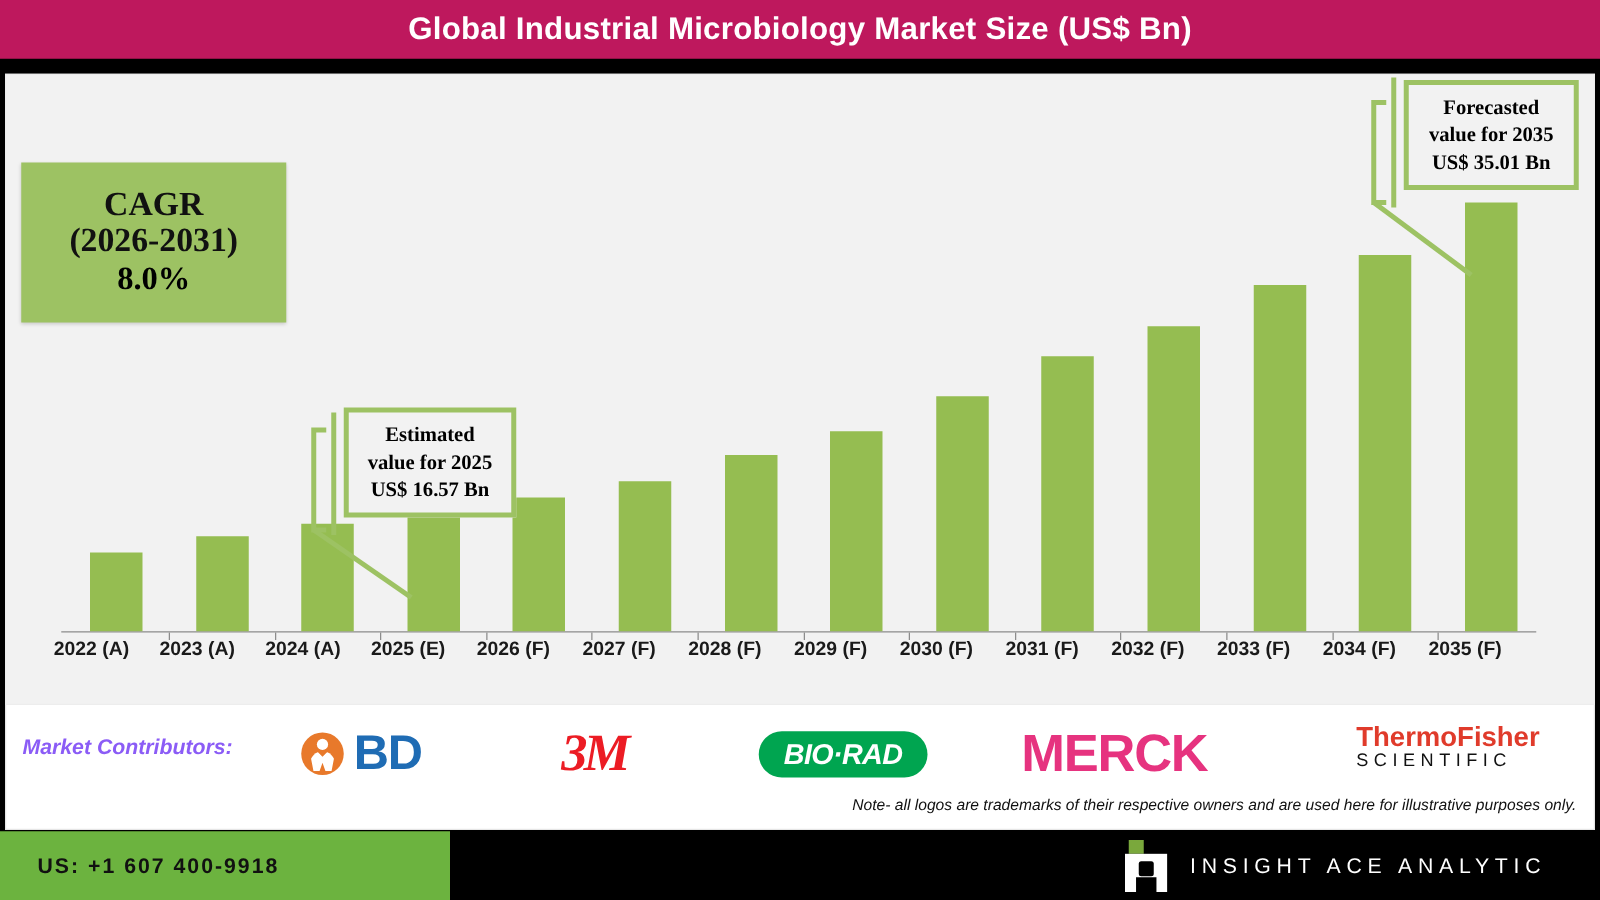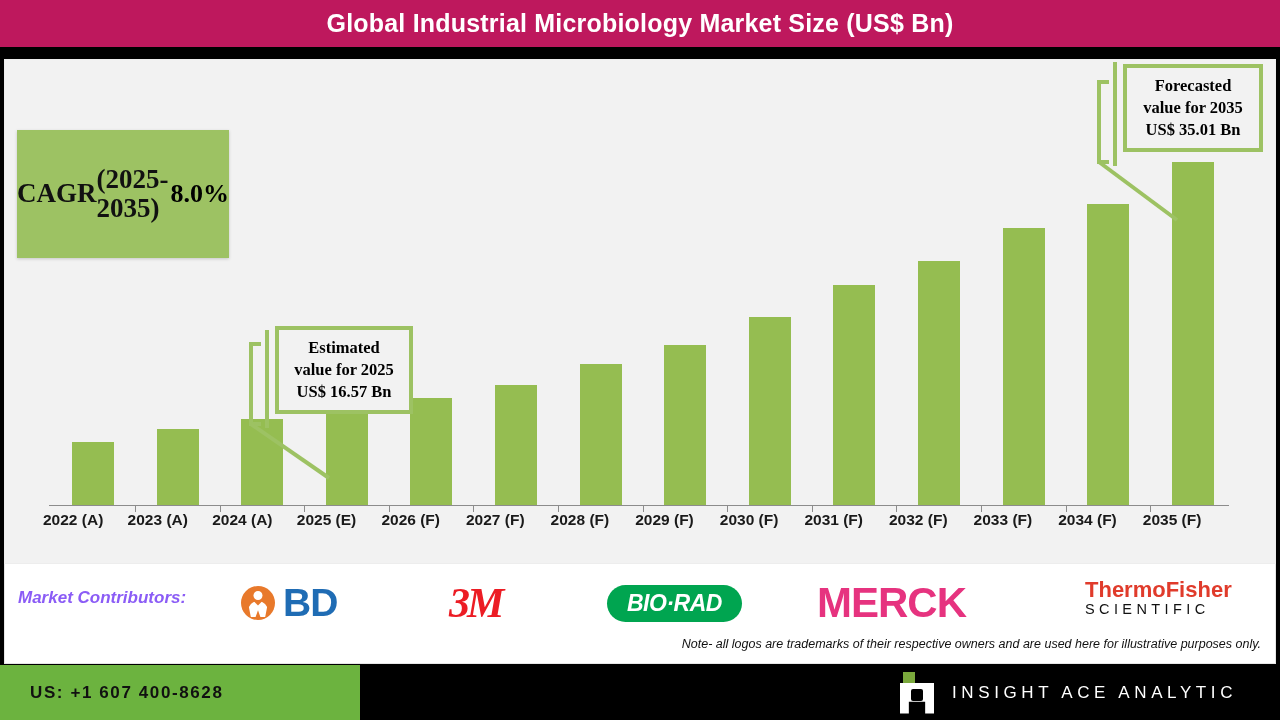--- a/index.html
+++ b/index.html
@@ -41,21 +41,21 @@
   
   .xlabel{
     position:absolute;top:451px;width:100px;
     font-size:15.5px;font-weight:bold;color:#1a1a1a;
     font-family:"Liberation Sans", sans-serif;
   }
 
   
   .cagr-box{
     position:absolute;left:12px;top:70px;width:212px;height:128px;
-    background:#9dc263;display:flex;flex-direction:row;
+    background:#9dc263;display:flex;flex-direction:column;
     align-items:center;justify-content:center;
     box-shadow:0 1px 3px rgba(0,0,0,.18);
   }
   .cagr-l1,.cagr-l2{
     font-family:"Liberation Serif", serif;font-weight:bold;color:#111;
     line-height:1.08;
   }
   .cagr-l1{font-size:27px;}
   .cagr-l2{font-size:27px;}
   .cagr-val{
@@ -220,21 +220,21 @@
         <div class="xlabel" style="left: 968.6px;">2033 (F)</div>
         <div class="bar" style="left: 1082.2px; height: 301px; background: rgb(149, 189, 81);"></div>
         <div class="tick" style="left: 1145.2px;"></div>
         <div class="xlabel" style="left: 1053.2px;">2034 (F)</div>
         <div class="bar" style="left: 1166.8px; height: 343px; background: rgb(149, 189, 81);"></div>
         <div class="xlabel" style="left: 1137.8px;">2035 (F)</div>
       </div>
 
     <div class="cagr-box">
       <div class="cagr-l1">CAGR</div>
-      <div class="cagr-l2">(2025-2035)</div>
+      <div class="cagr-l2">(2026-2031)</div>
       <div class="cagr-val">8.0%</div>
     </div>
 
     <div class="callout" id="callout-2025" style="left:240px;top:262px;width:190px;height:130px;">
       <svg width="200" height="140" viewBox="0 0 200 140">
         <path d="M16,22 L6,22 L6,102 L16,102" fill="none" stroke="#9dc263" stroke-width="4"></path>
         <path d="M22,8 L22,106" fill="none" stroke="#9dc263" stroke-width="4"></path>
         <path d="M6,102 L84,156" fill="none" stroke="#9dc263" stroke-width="4"></path>
       </svg>
       <div class="callout-box">
@@ -283,21 +283,21 @@
     <div class="logo" id="logo-thermo">
       <div class="thermo-1">ThermoFisher</div>
       <div class="thermo-2">SCIENTIFIC</div>
     </div>
 
     <div class="note">Note- all logos are trademarks of their respective owners and are used here for illustrative purposes only.</div>
   </div>
 
   <div class="footer">
     <div class="footer-green">
-      <div class="footer-phone">US: +1 607 400-8628</div>
+      <div class="footer-phone">US: +1 607 400-9918</div>
     </div>
     <div class="footer-brand">
       <div class="brand-mark">
         <div class="brand-sq"></div>
         <div class="brand-a"></div>
       </div>
       <div class="brand-text">INSIGHT ACE ANALYTIC</div>
     </div>
   </div>
 

